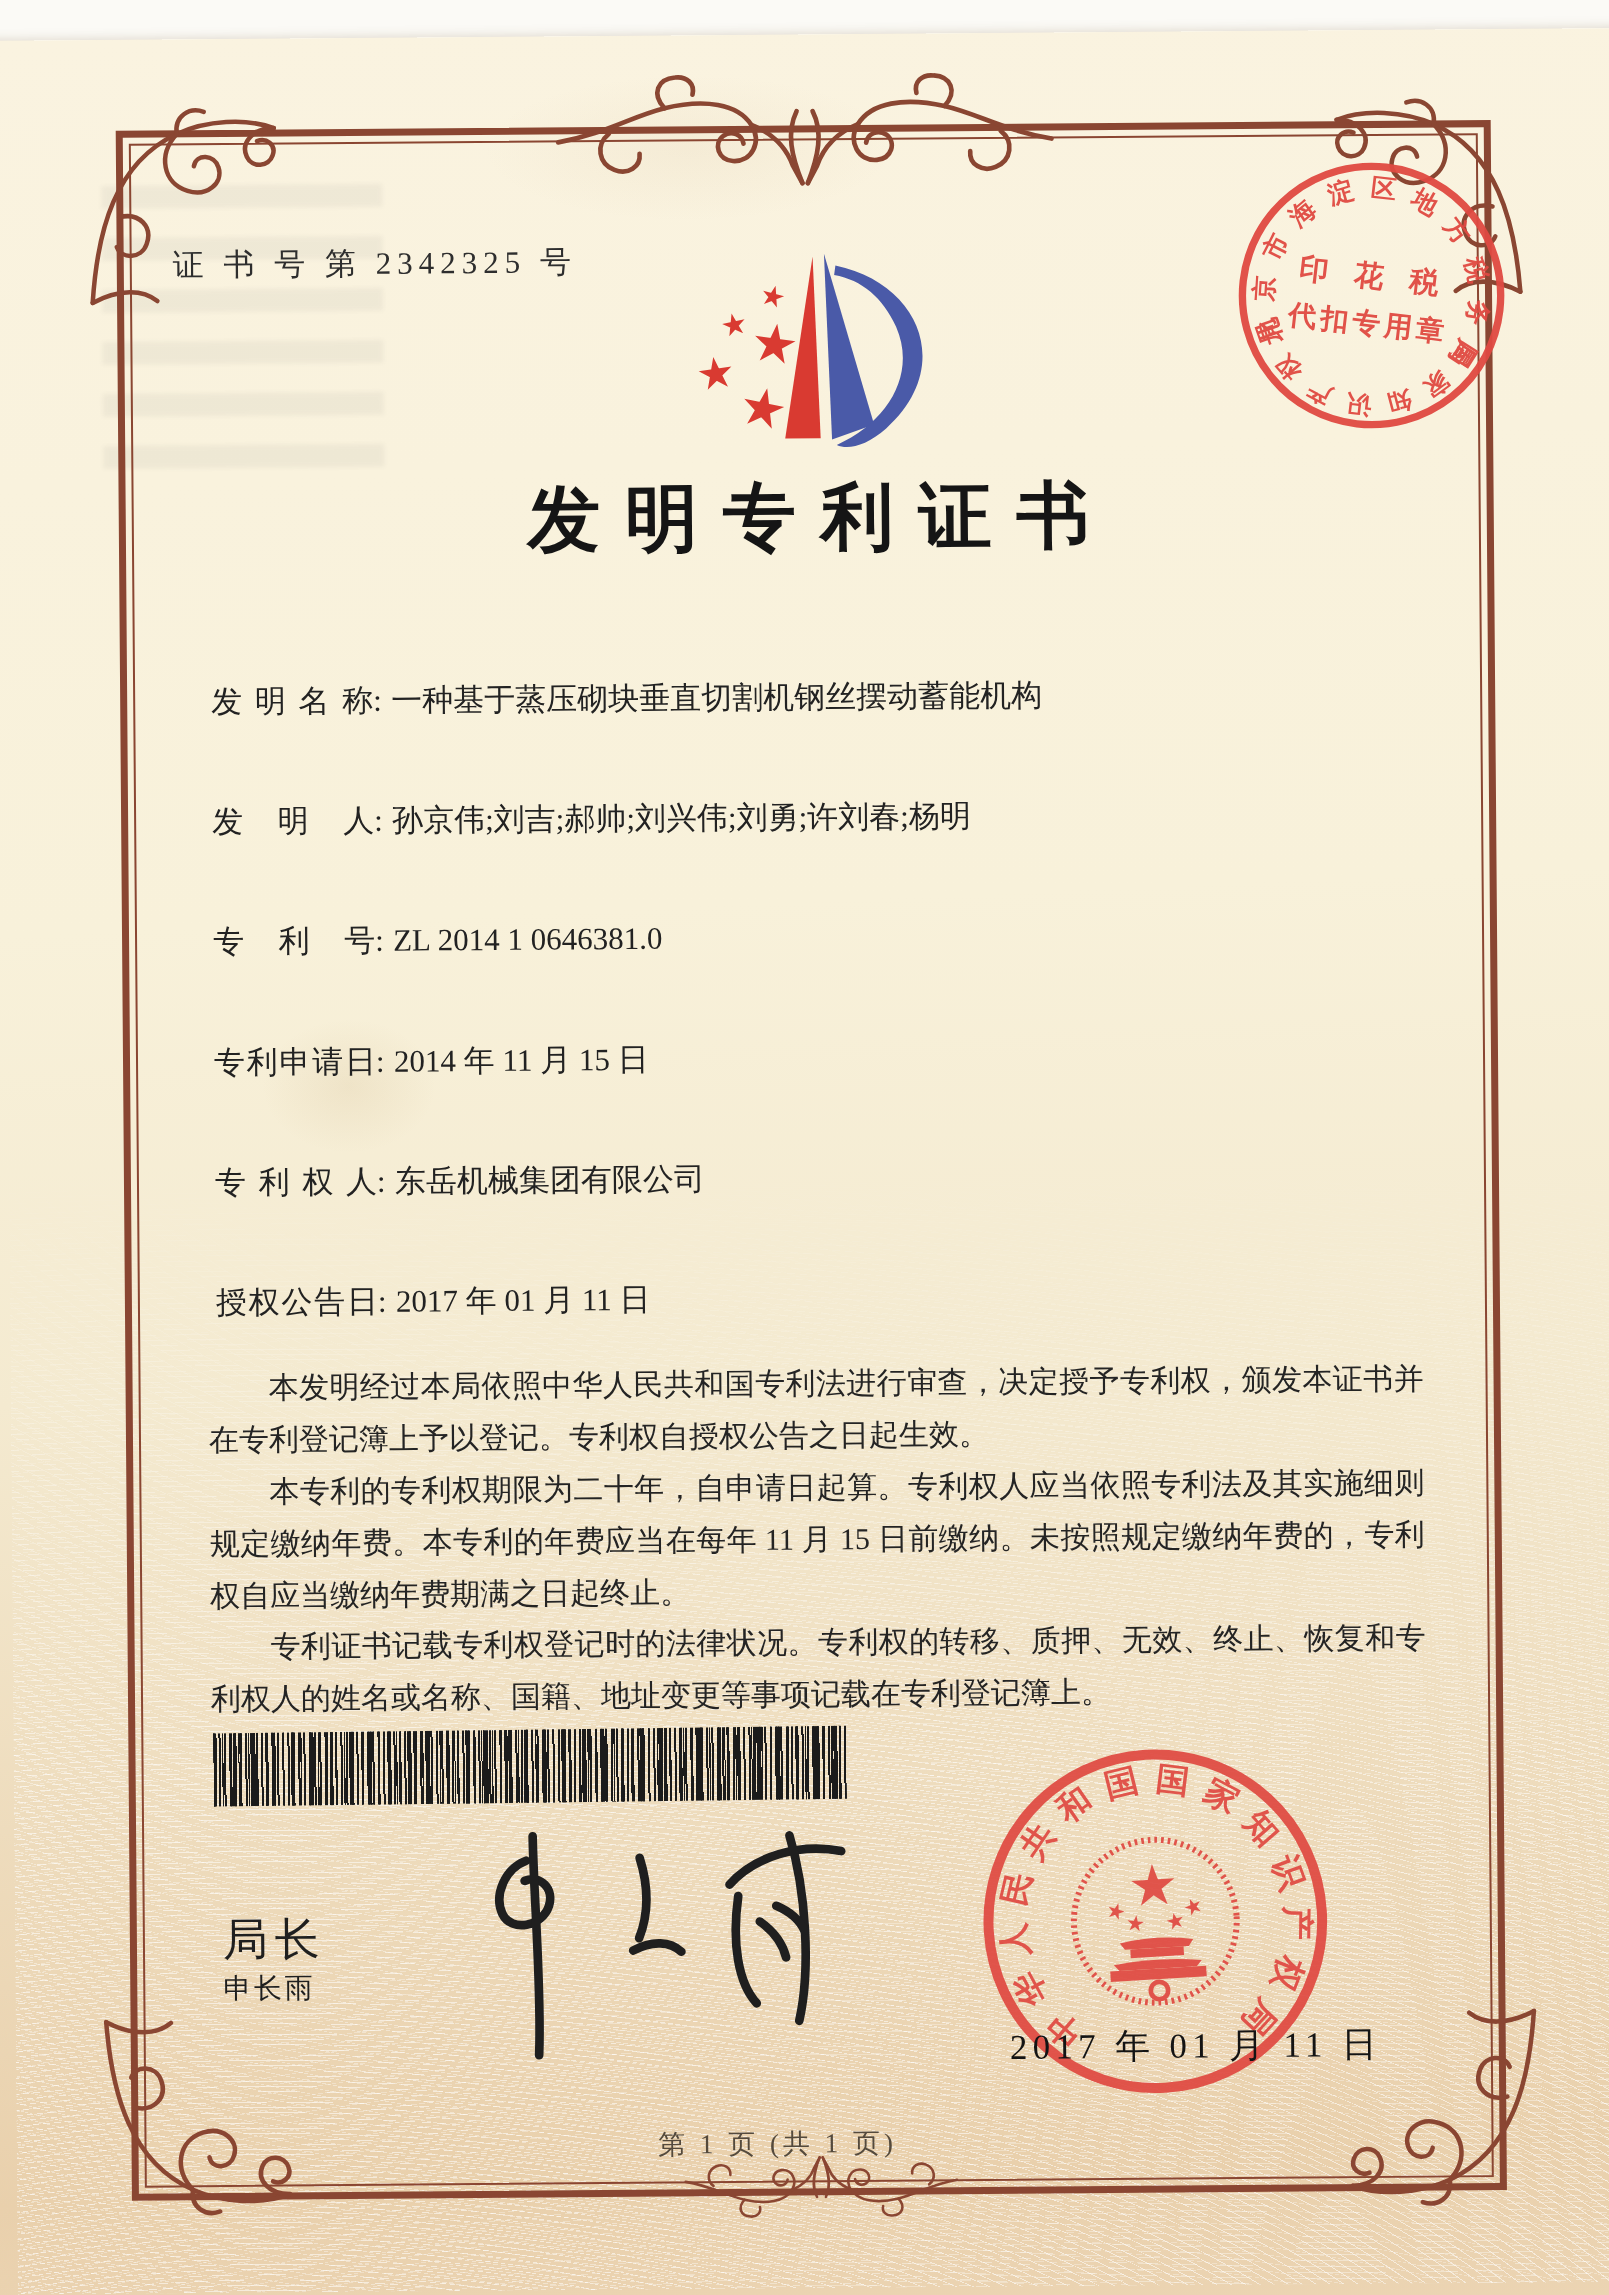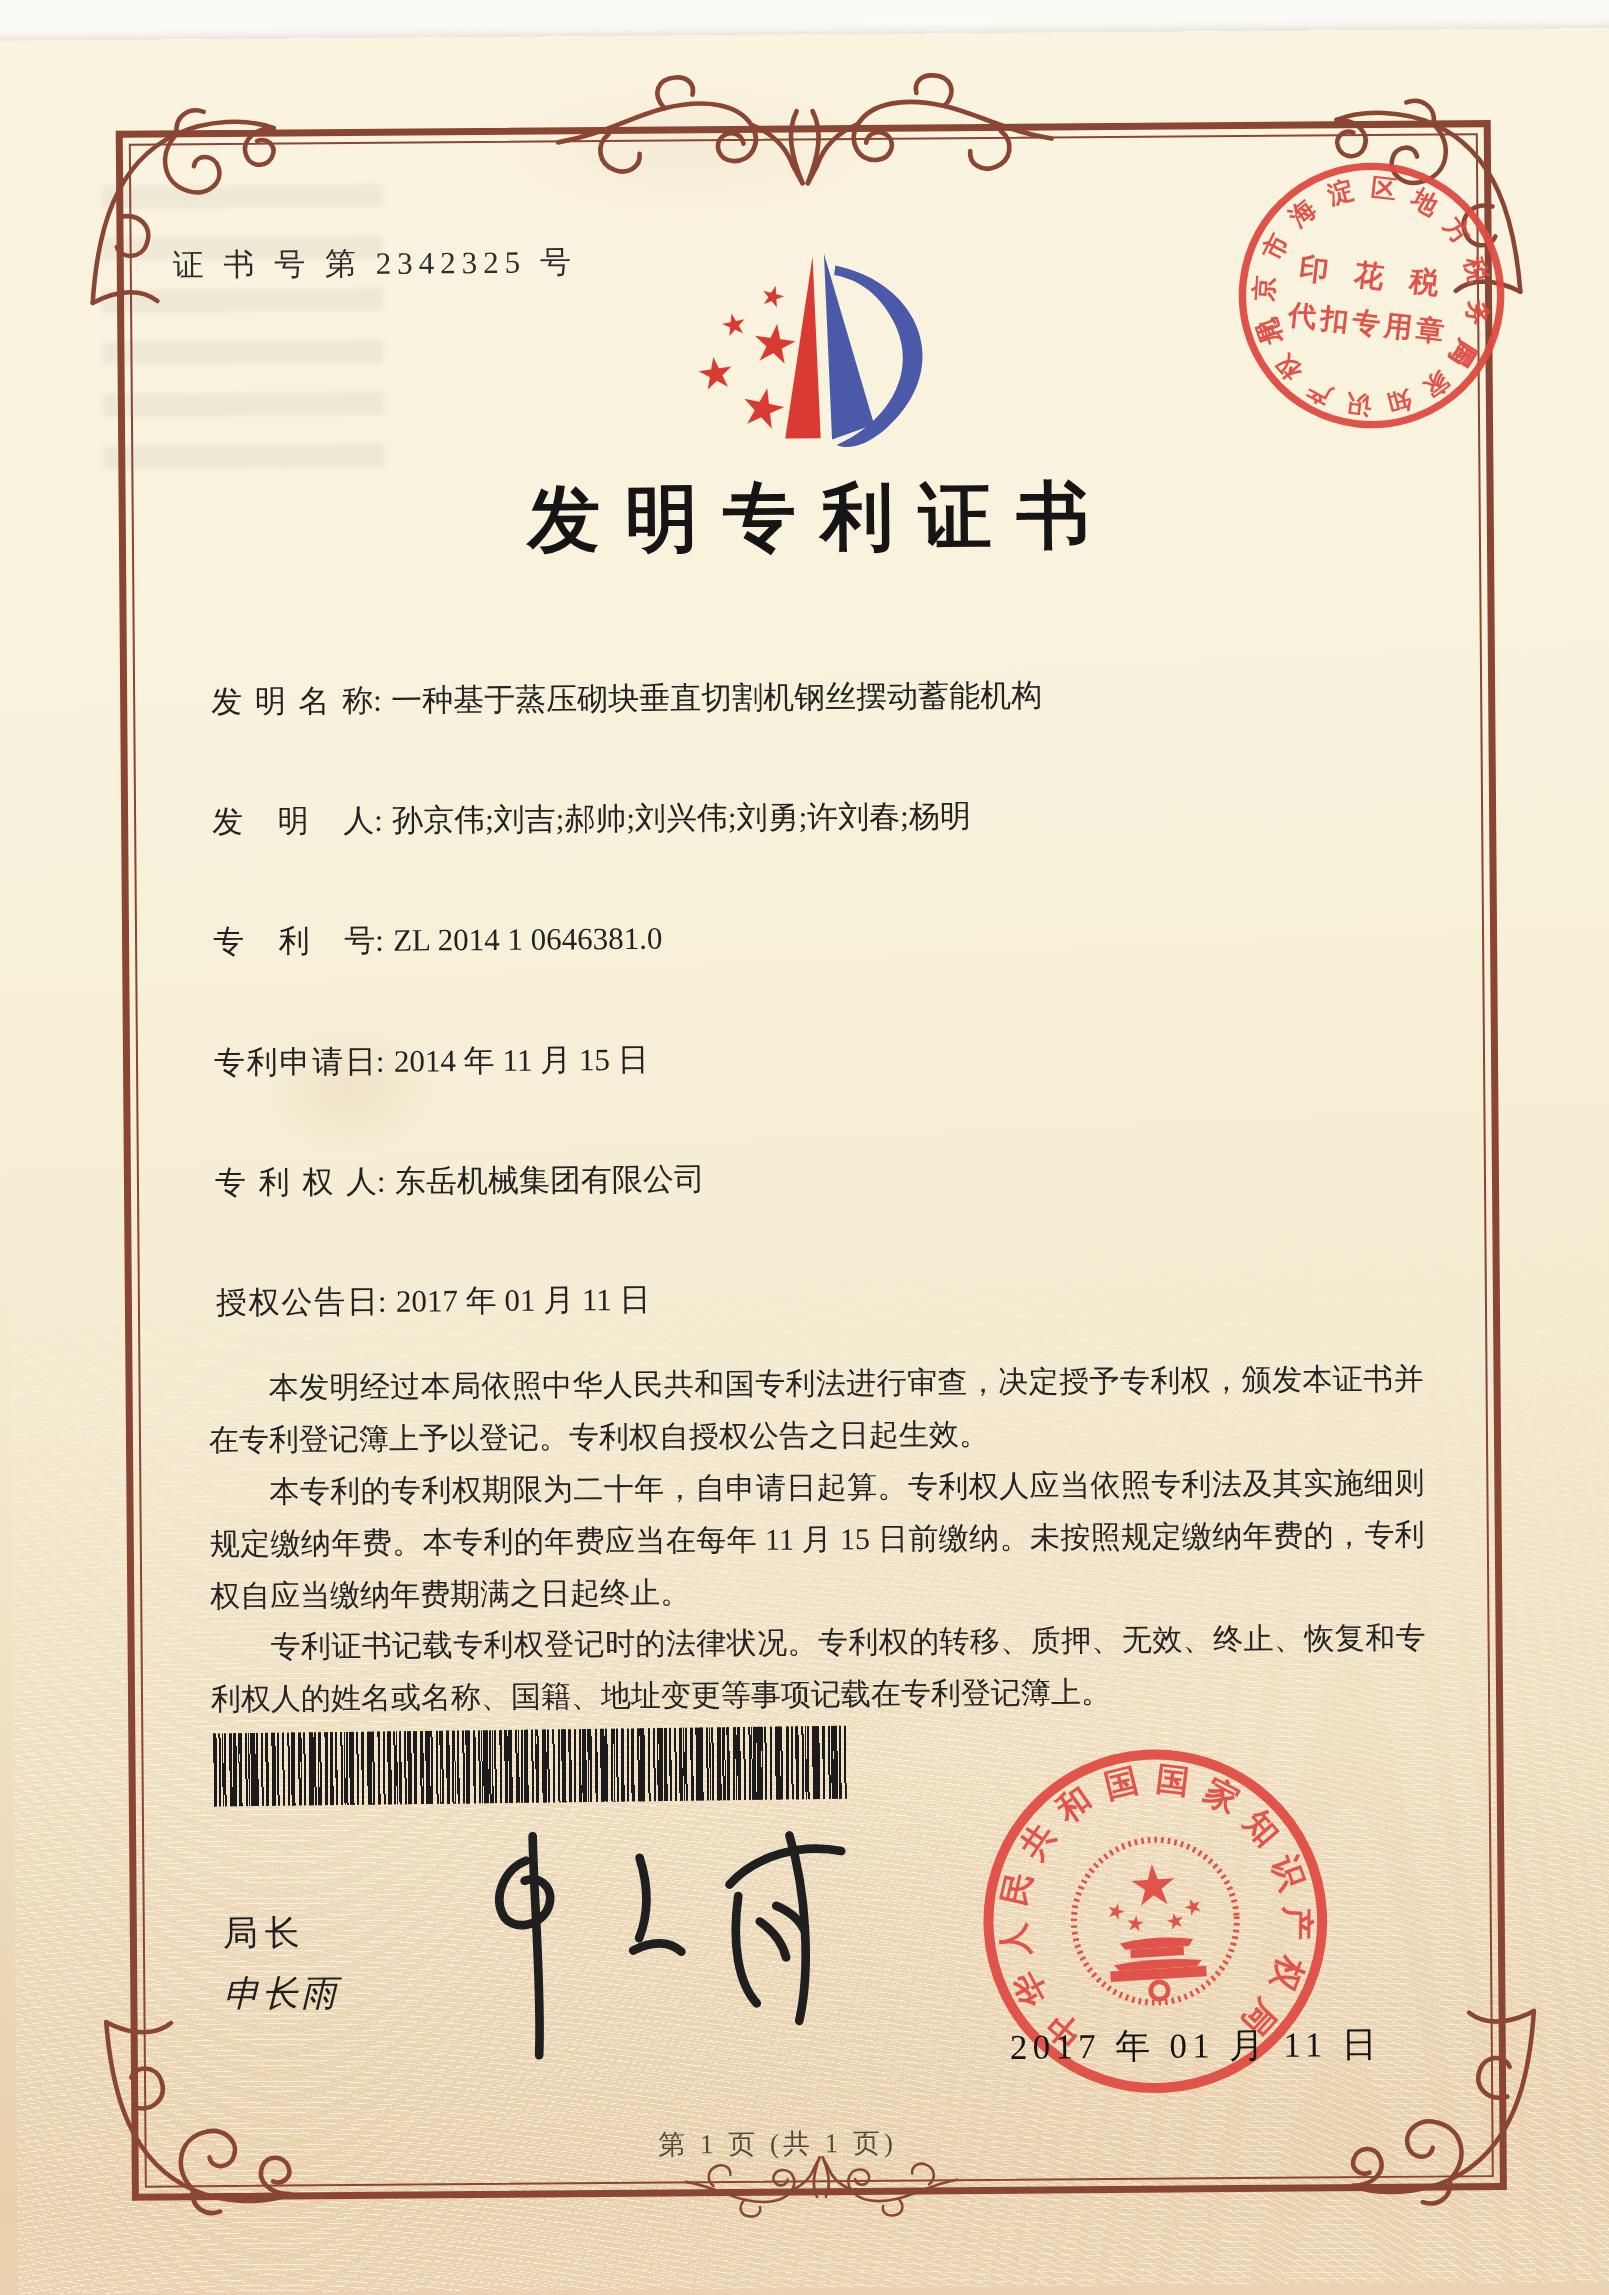--- a/index.html
+++ b/index.html
@@ -48,22 +48,22 @@
   .body-text{position:absolute;left:198px;top:1364px;width:1215px;font-size:30px;line-height:1.73;
     color:#242424;text-align:justify;}
   .body-text p{margin:0;text-indent:2em;}
   
   .barcode{position:absolute;left:200px;top:1734px;width:633px;height:73px;transform:rotate(-.25deg);
     background:
      repeating-linear-gradient(90deg,#1b1b1b 0 2px,transparent 2px 5.3px),
      repeating-linear-gradient(90deg,#1b1b1b 0 1.3px,transparent 1.3px 8.7px),
      repeating-linear-gradient(90deg,#1b1b1b 0 3.3px,transparent 3.3px 19.4px),
      repeating-linear-gradient(90deg,transparent 0 25px,#1b1b1b 25px 26px,transparent 26px 27px);}
-  .director-title{position:absolute;left:208px;top:1912px;font-size:35px;color:#1f1f1f;letter-spacing:6.7px;}
-  .director-name{position:absolute;left:208px;top:1972px;font-size:36px;color:#1f1f1f;letter-spacing:2.7px;font-style:italic;}
+  .director-title{position:absolute;left:208px;top:1912px;font-size:45px;color:#1f1f1f;letter-spacing:6.7px;}
+  .director-name{position:absolute;left:208px;top:1972px;font-size:28px;color:#1f1f1f;letter-spacing:2.7px;}
   .signature{position:absolute;left:416px;top:1804px;width:474px;height:281px;z-index:4;}
   .tax-stamp{position:absolute;left:1231px;top:168px;width:277px;height:277px;transform:rotate(7deg);opacity:.95;}
   .main-seal{position:absolute;left:963px;top:1753px;width:355px;height:355px;transform:rotate(-3deg);opacity:.93;z-index:3;}
   .seal-date{position:absolute;left:994px;top:2032px;font-size:35px;color:#141414;letter-spacing:5.3px;z-index:5;white-space:nowrap;}
   .page-footer{position:absolute;left:0;right:87px;top:2132px;text-align:center;font-size:27px;
     color:#544a3d;letter-spacing:4px;z-index:2;}
   svg text{font-family:"Liberation Serif","DejaVu Serif",serif;}
 </style>
 </head>
 <body>

